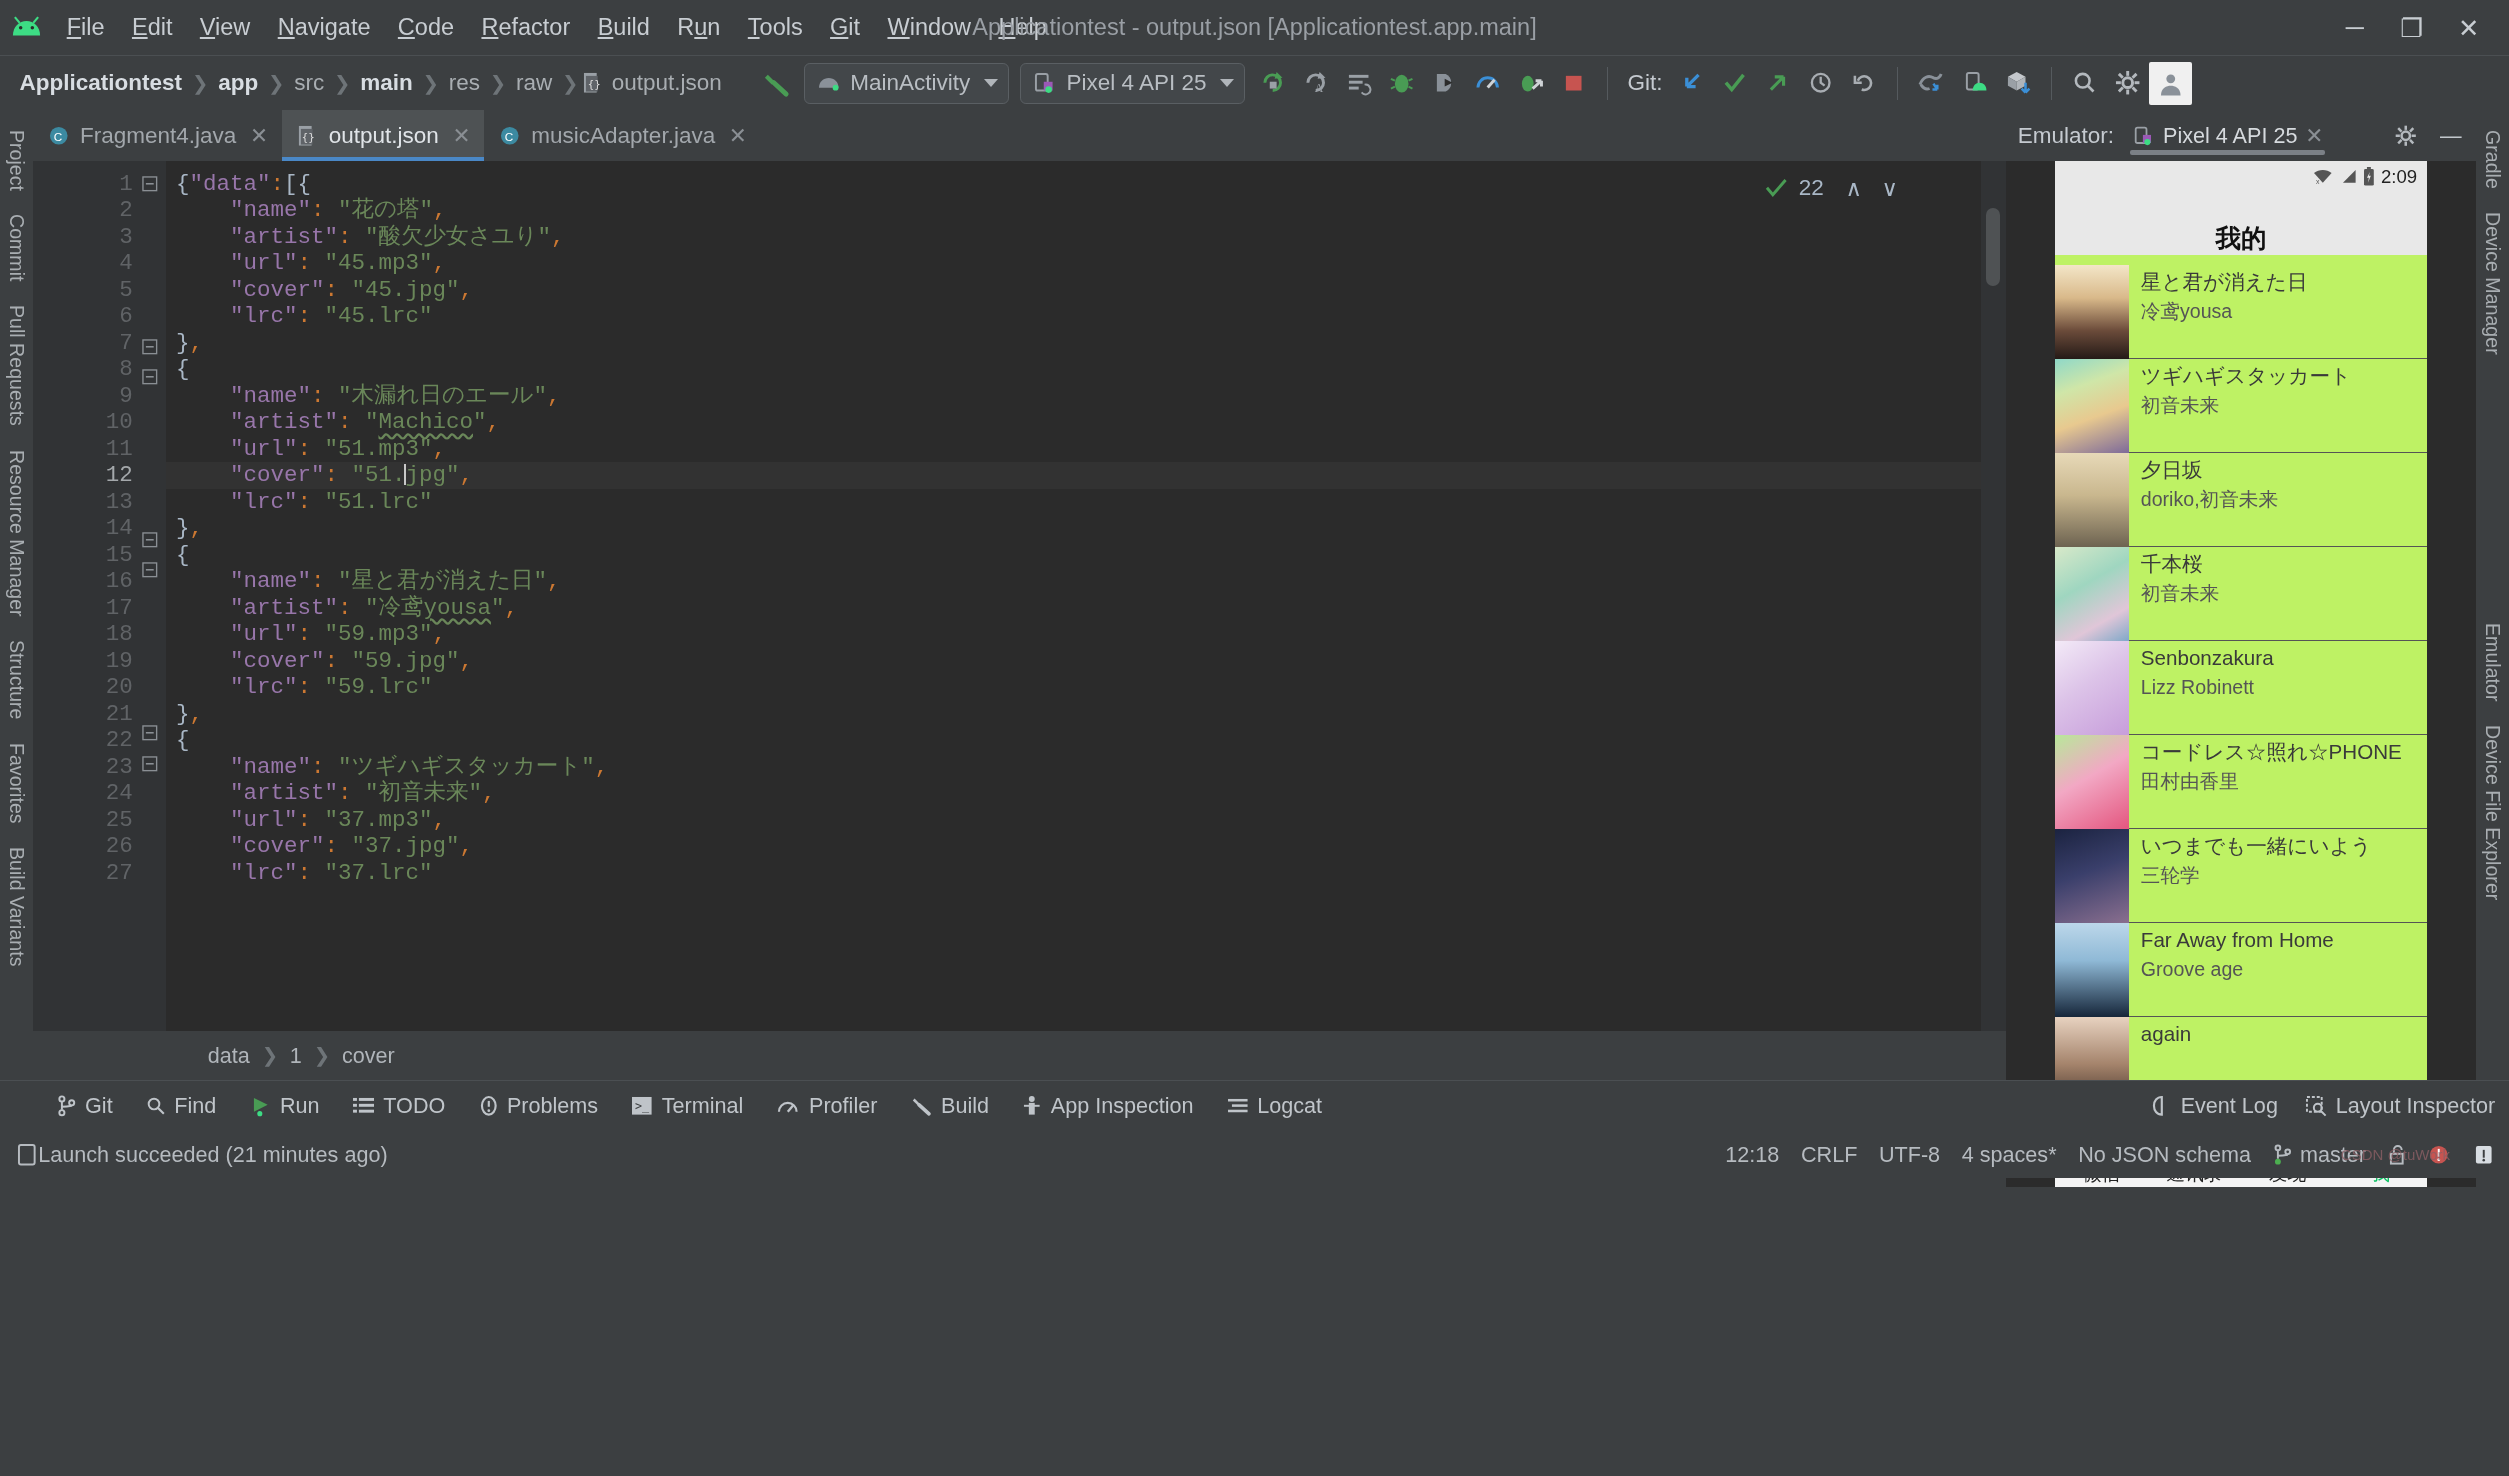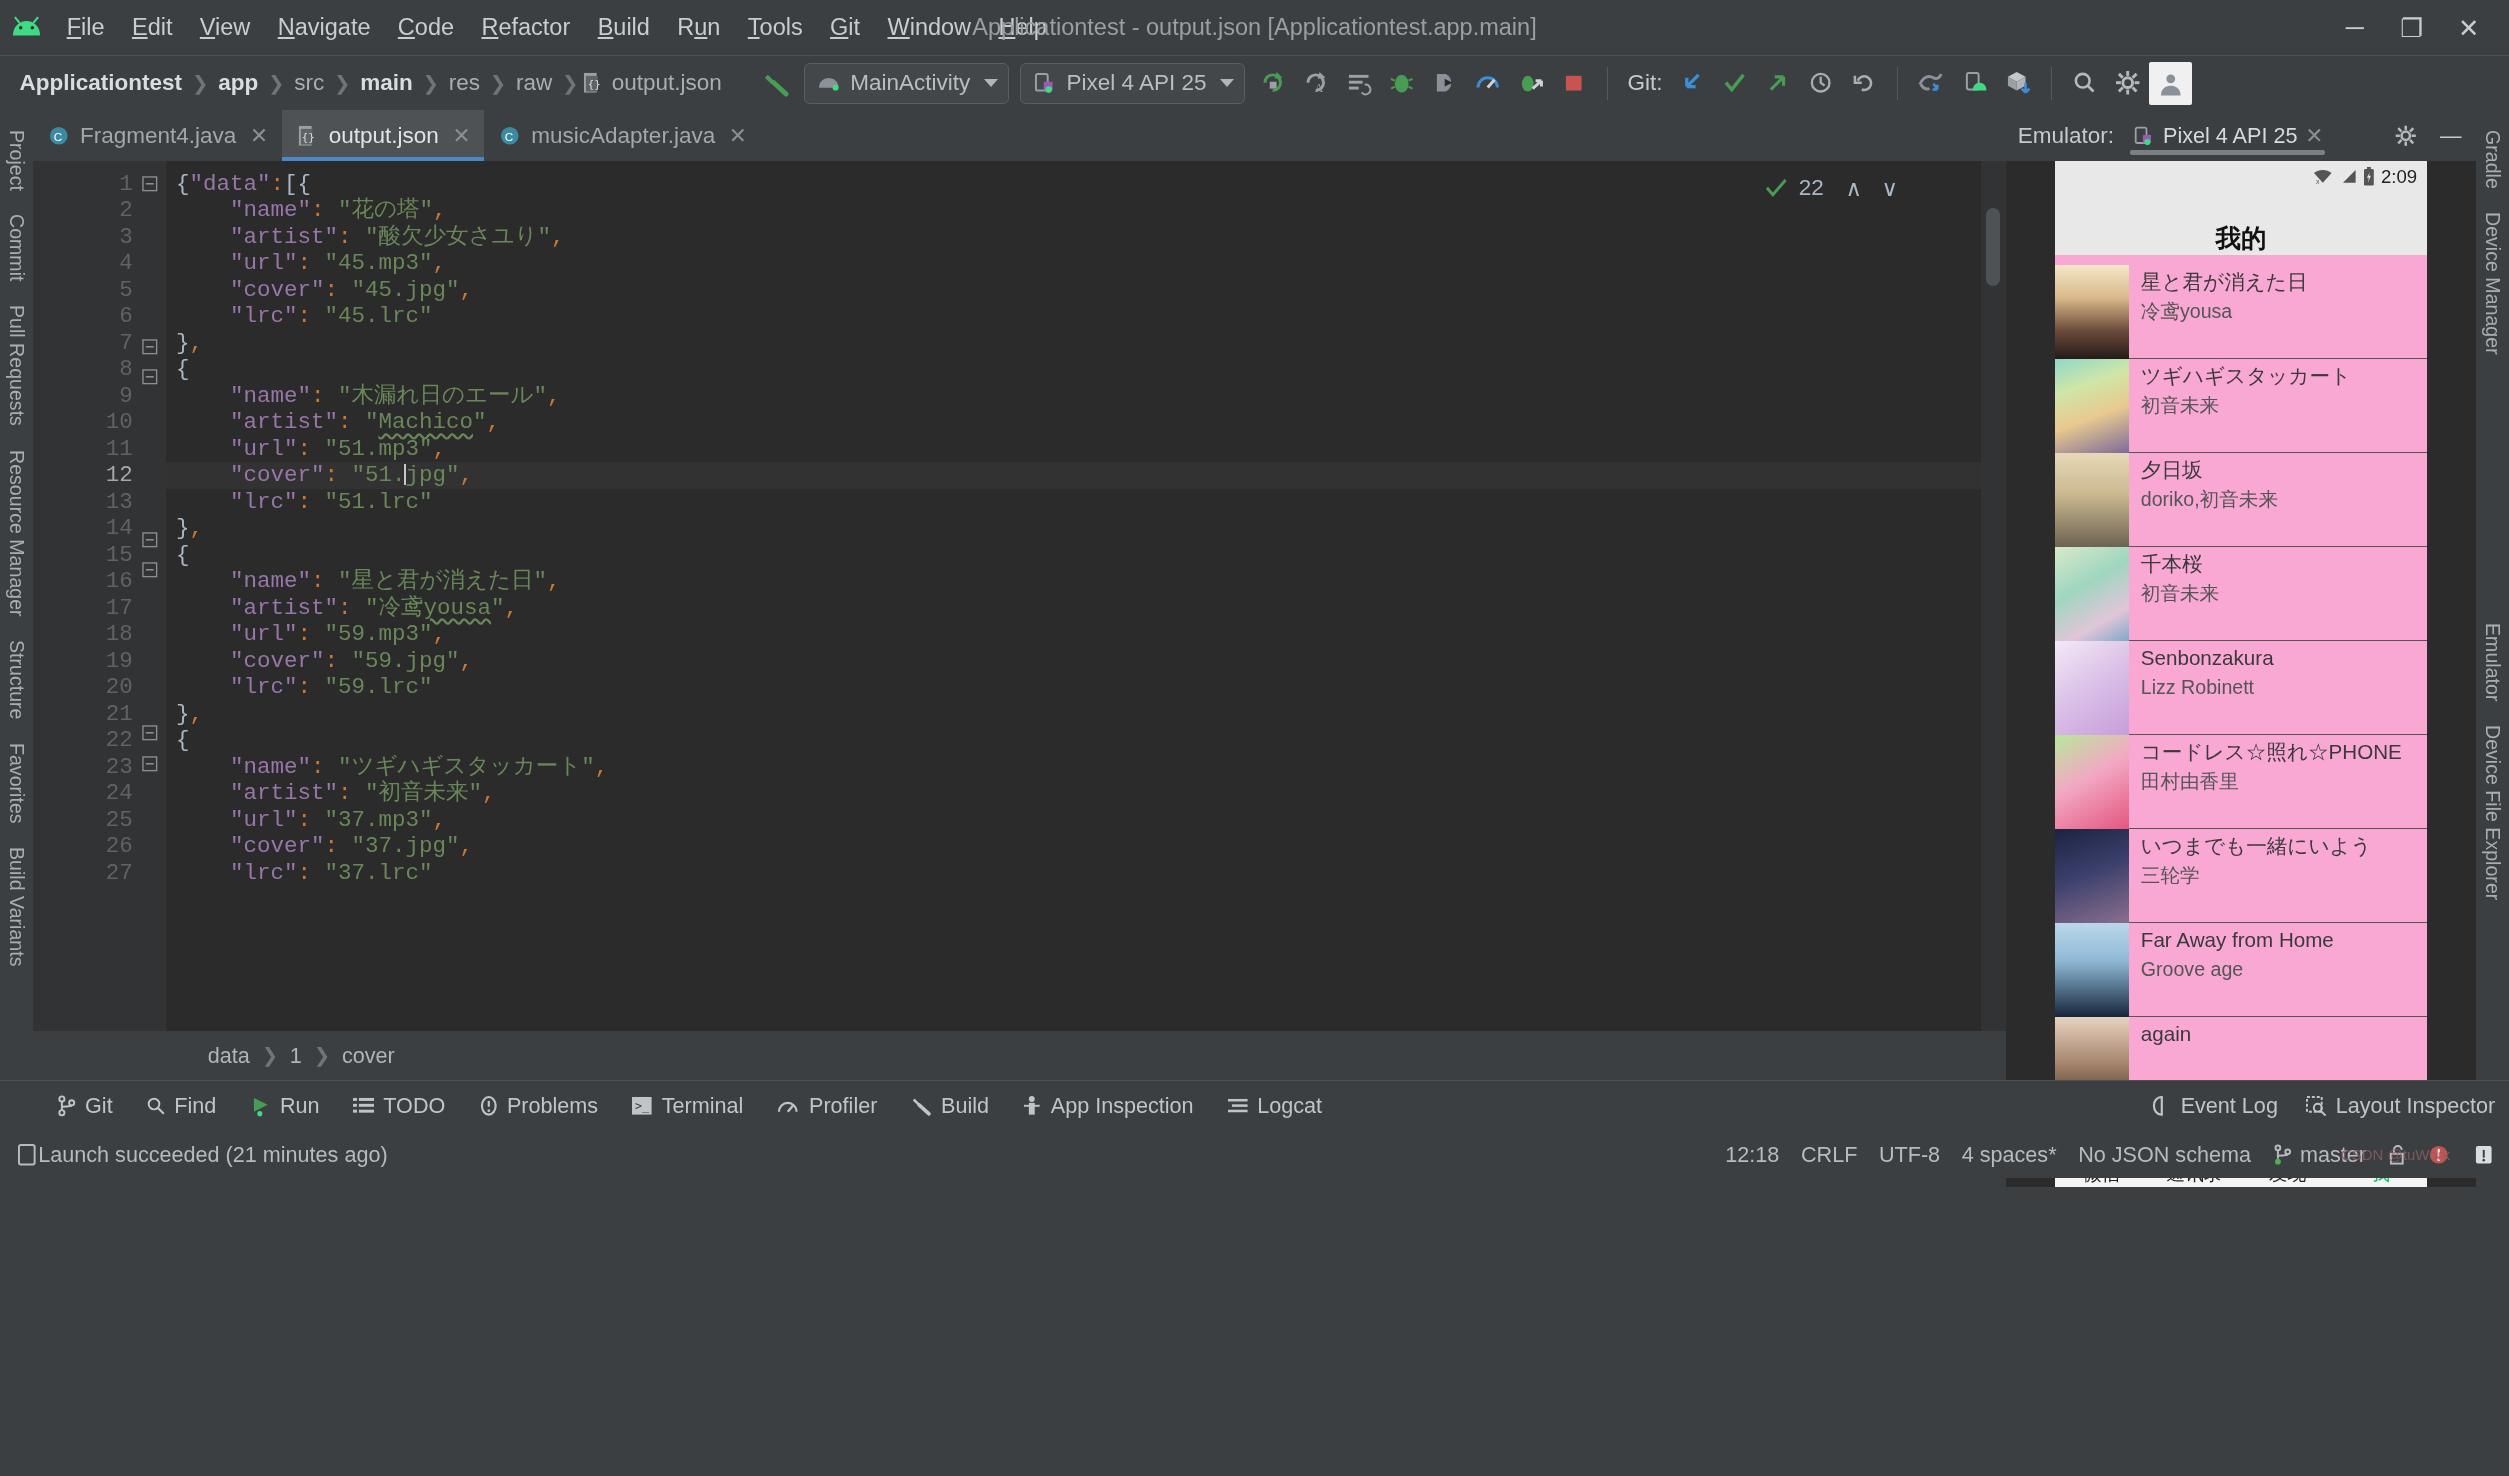--- a/index.html
+++ b/index.html
@@ -82,21 +82,21 @@
   .emutab { display:flex; align-items:center; gap:7.8px; color:#d6dade; font-size:21.6px; padding:0 7.8px; position:relative; height:100%; }
   .emutab:after { content:""; position:absolute; left:5.9px; right:5.9px; bottom:5.9px; height:4.9px; background:#7b8086; border-radius:2px; }
   .emuhead .spacer { margin-left:auto; }
   .emu-ic { width:35px; height:35px; display:flex; align-items:center; justify-content:center; color:#c2c7cc; font-size:21.6px;}
   .screenarea { flex:1 1 auto; display:flex; justify-content:center; align-items:flex-start; padding:0 0 0 0; background:#2b2b2b; }
   .phone { width:372px; background:#ffffff; display:flex; flex-direction:column; height:100%; }
   .statusbar { height:31px; background:#e8e8e8; display:flex; align-items:center; justify-content:flex-end; padding-right:9.8px; gap:5.9px; }
   .sb-time { font-size:18.6px; color:#222; }
   .appbar { height:63px; background:#e8e8e8; display:flex; align-items:center; justify-content:center; }
   .appbar .t { font-size:25.5px; color:#111; font-weight:bold;margin-top:29px; }
-  .listwrap { flex:1 1 auto; overflow:hidden; background:#f9a8d4; padding-top:9.8px; }
+  .listwrap { flex:1 1 auto; overflow:hidden; background:#bef264; padding-top:9.8px; }
   .song { display:flex; height:94px; border-bottom:1px solid #555; }
   .song .cov { width:74px; height:94px; flex:0 0 74px; background:#ccc; background-size:cover; background-position:center; }
   .song .meta { flex:1; padding:5.9px 0 0 11.8px; display:flex; flex-direction:column; gap:7.8px; }
   .song .nm { font-size:20.6px; color:#3a3a3a; line-height:1.1; }
   .song .ar { font-size:19.6px; color:#555; line-height:1.1; }
   .bottomnav { height:76px; background:#f4f4f4; display:flex; border-top:1px solid #ddd; }
   .navitem { flex:1; display:flex; flex-direction:column; align-items:center; justify-content:center; gap:21px; }
   .navitem .lb { font-size:18.6px; color:#222; }
   .navitem.active .lb { color:#08c060; }
 

